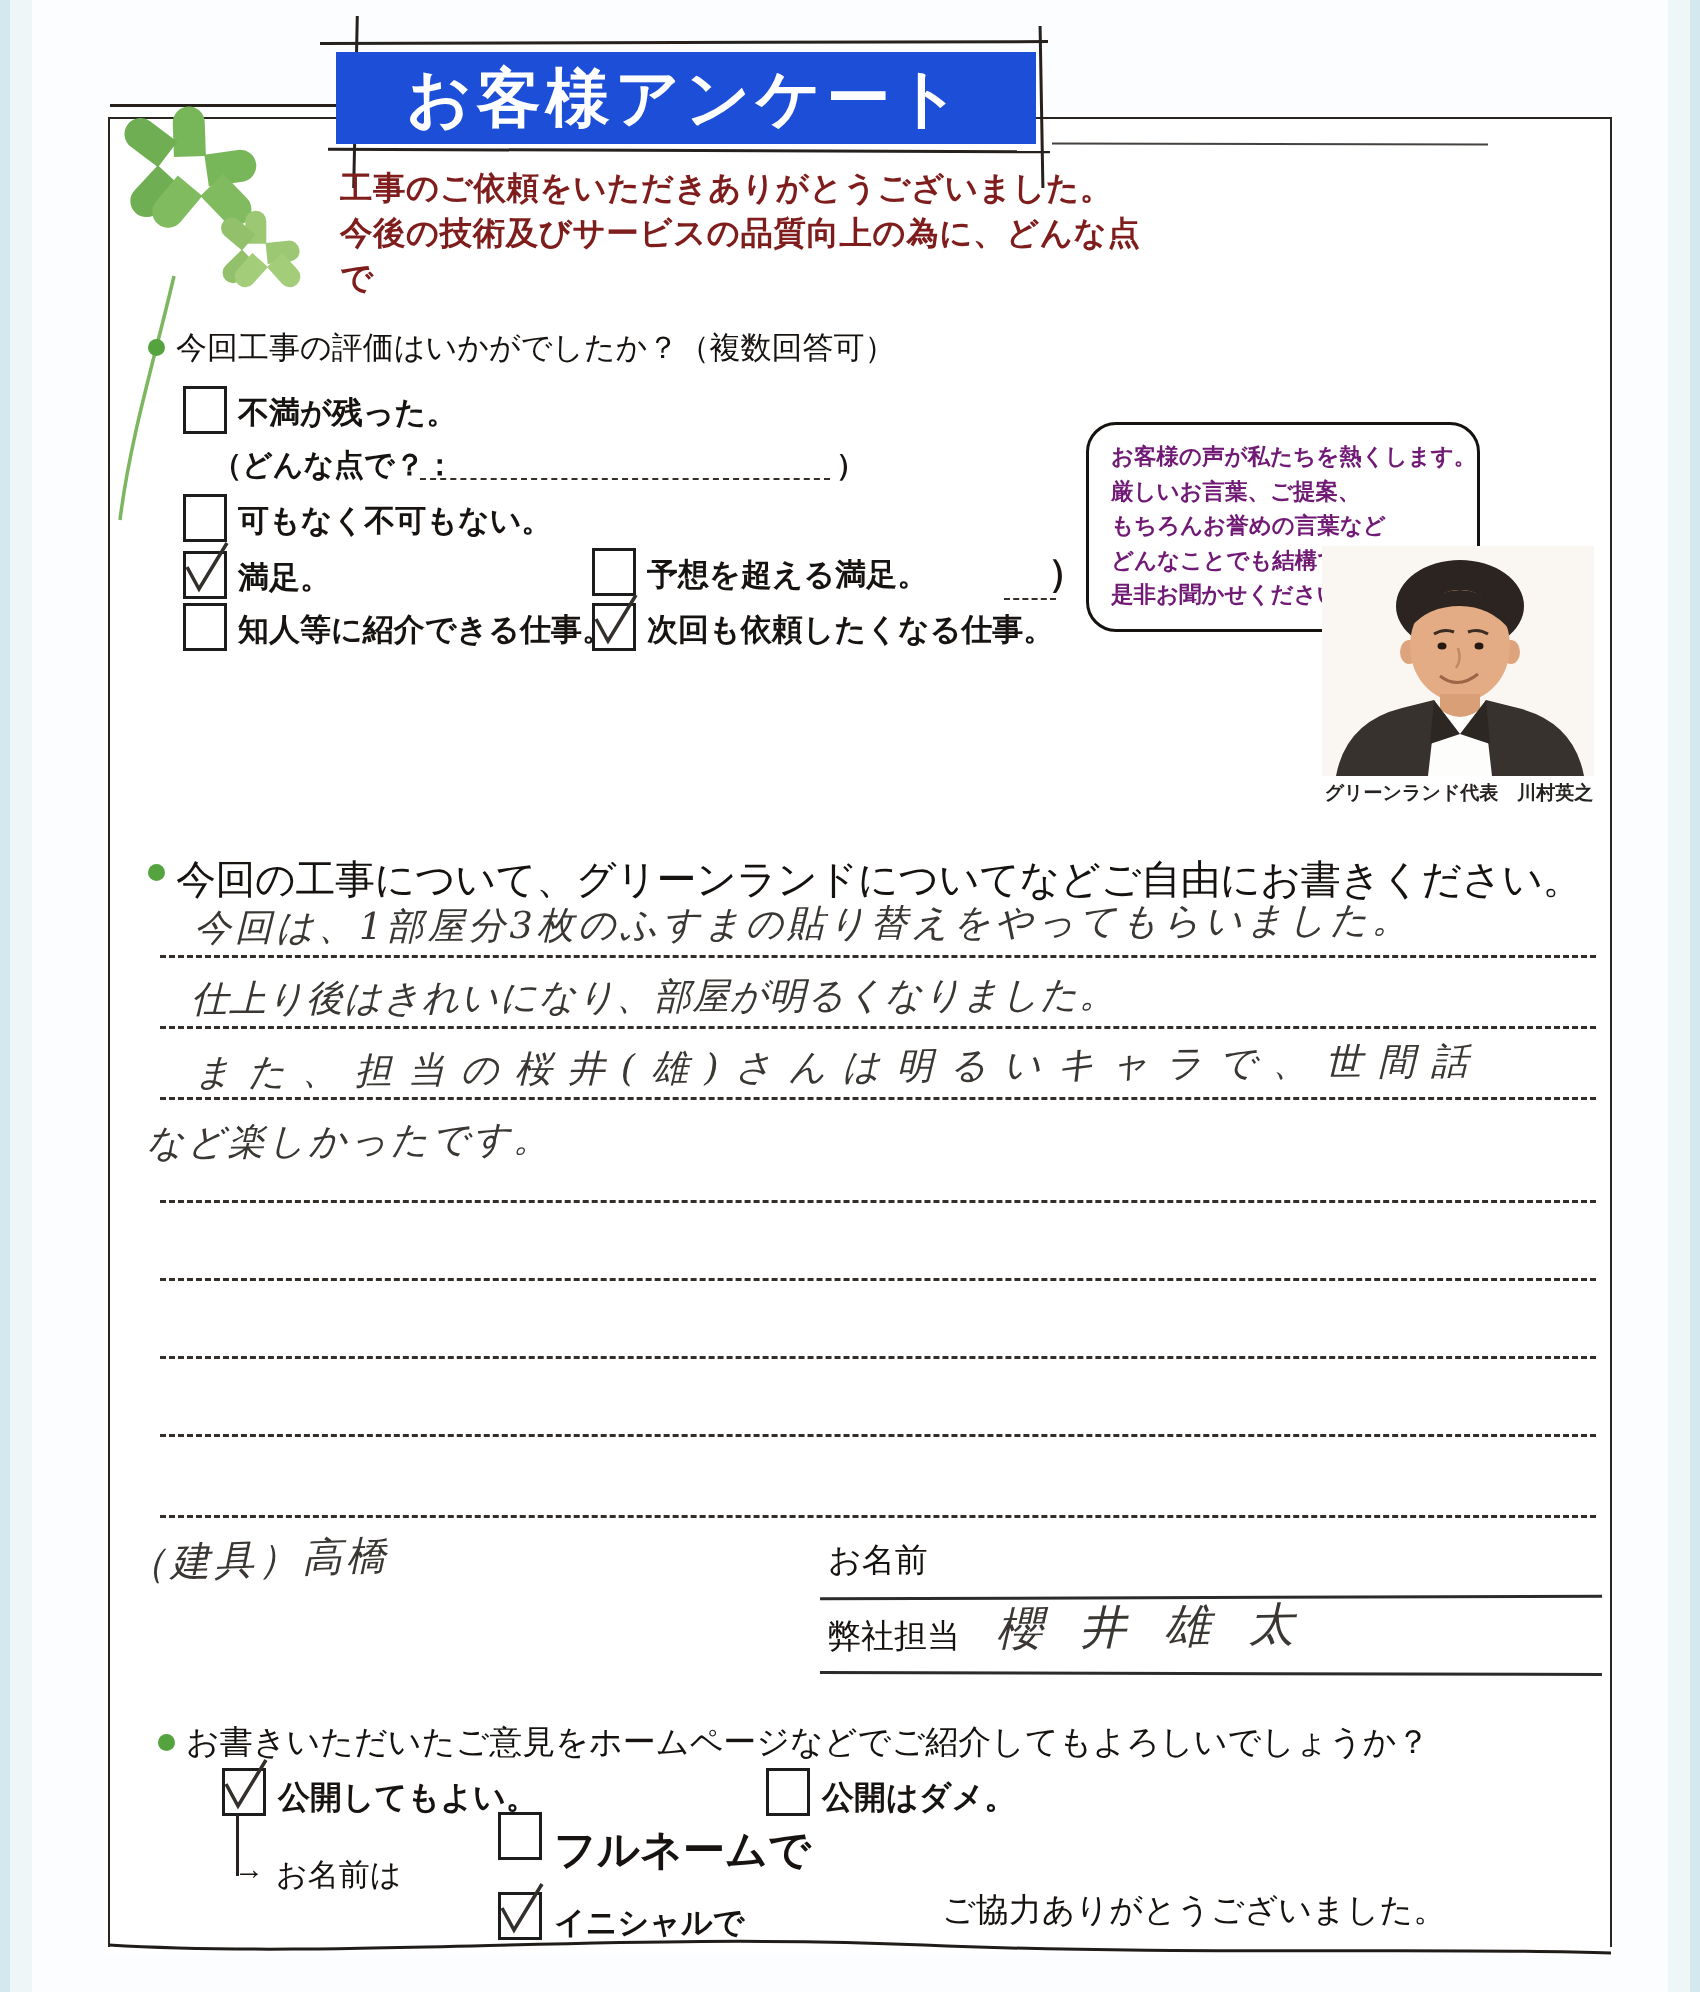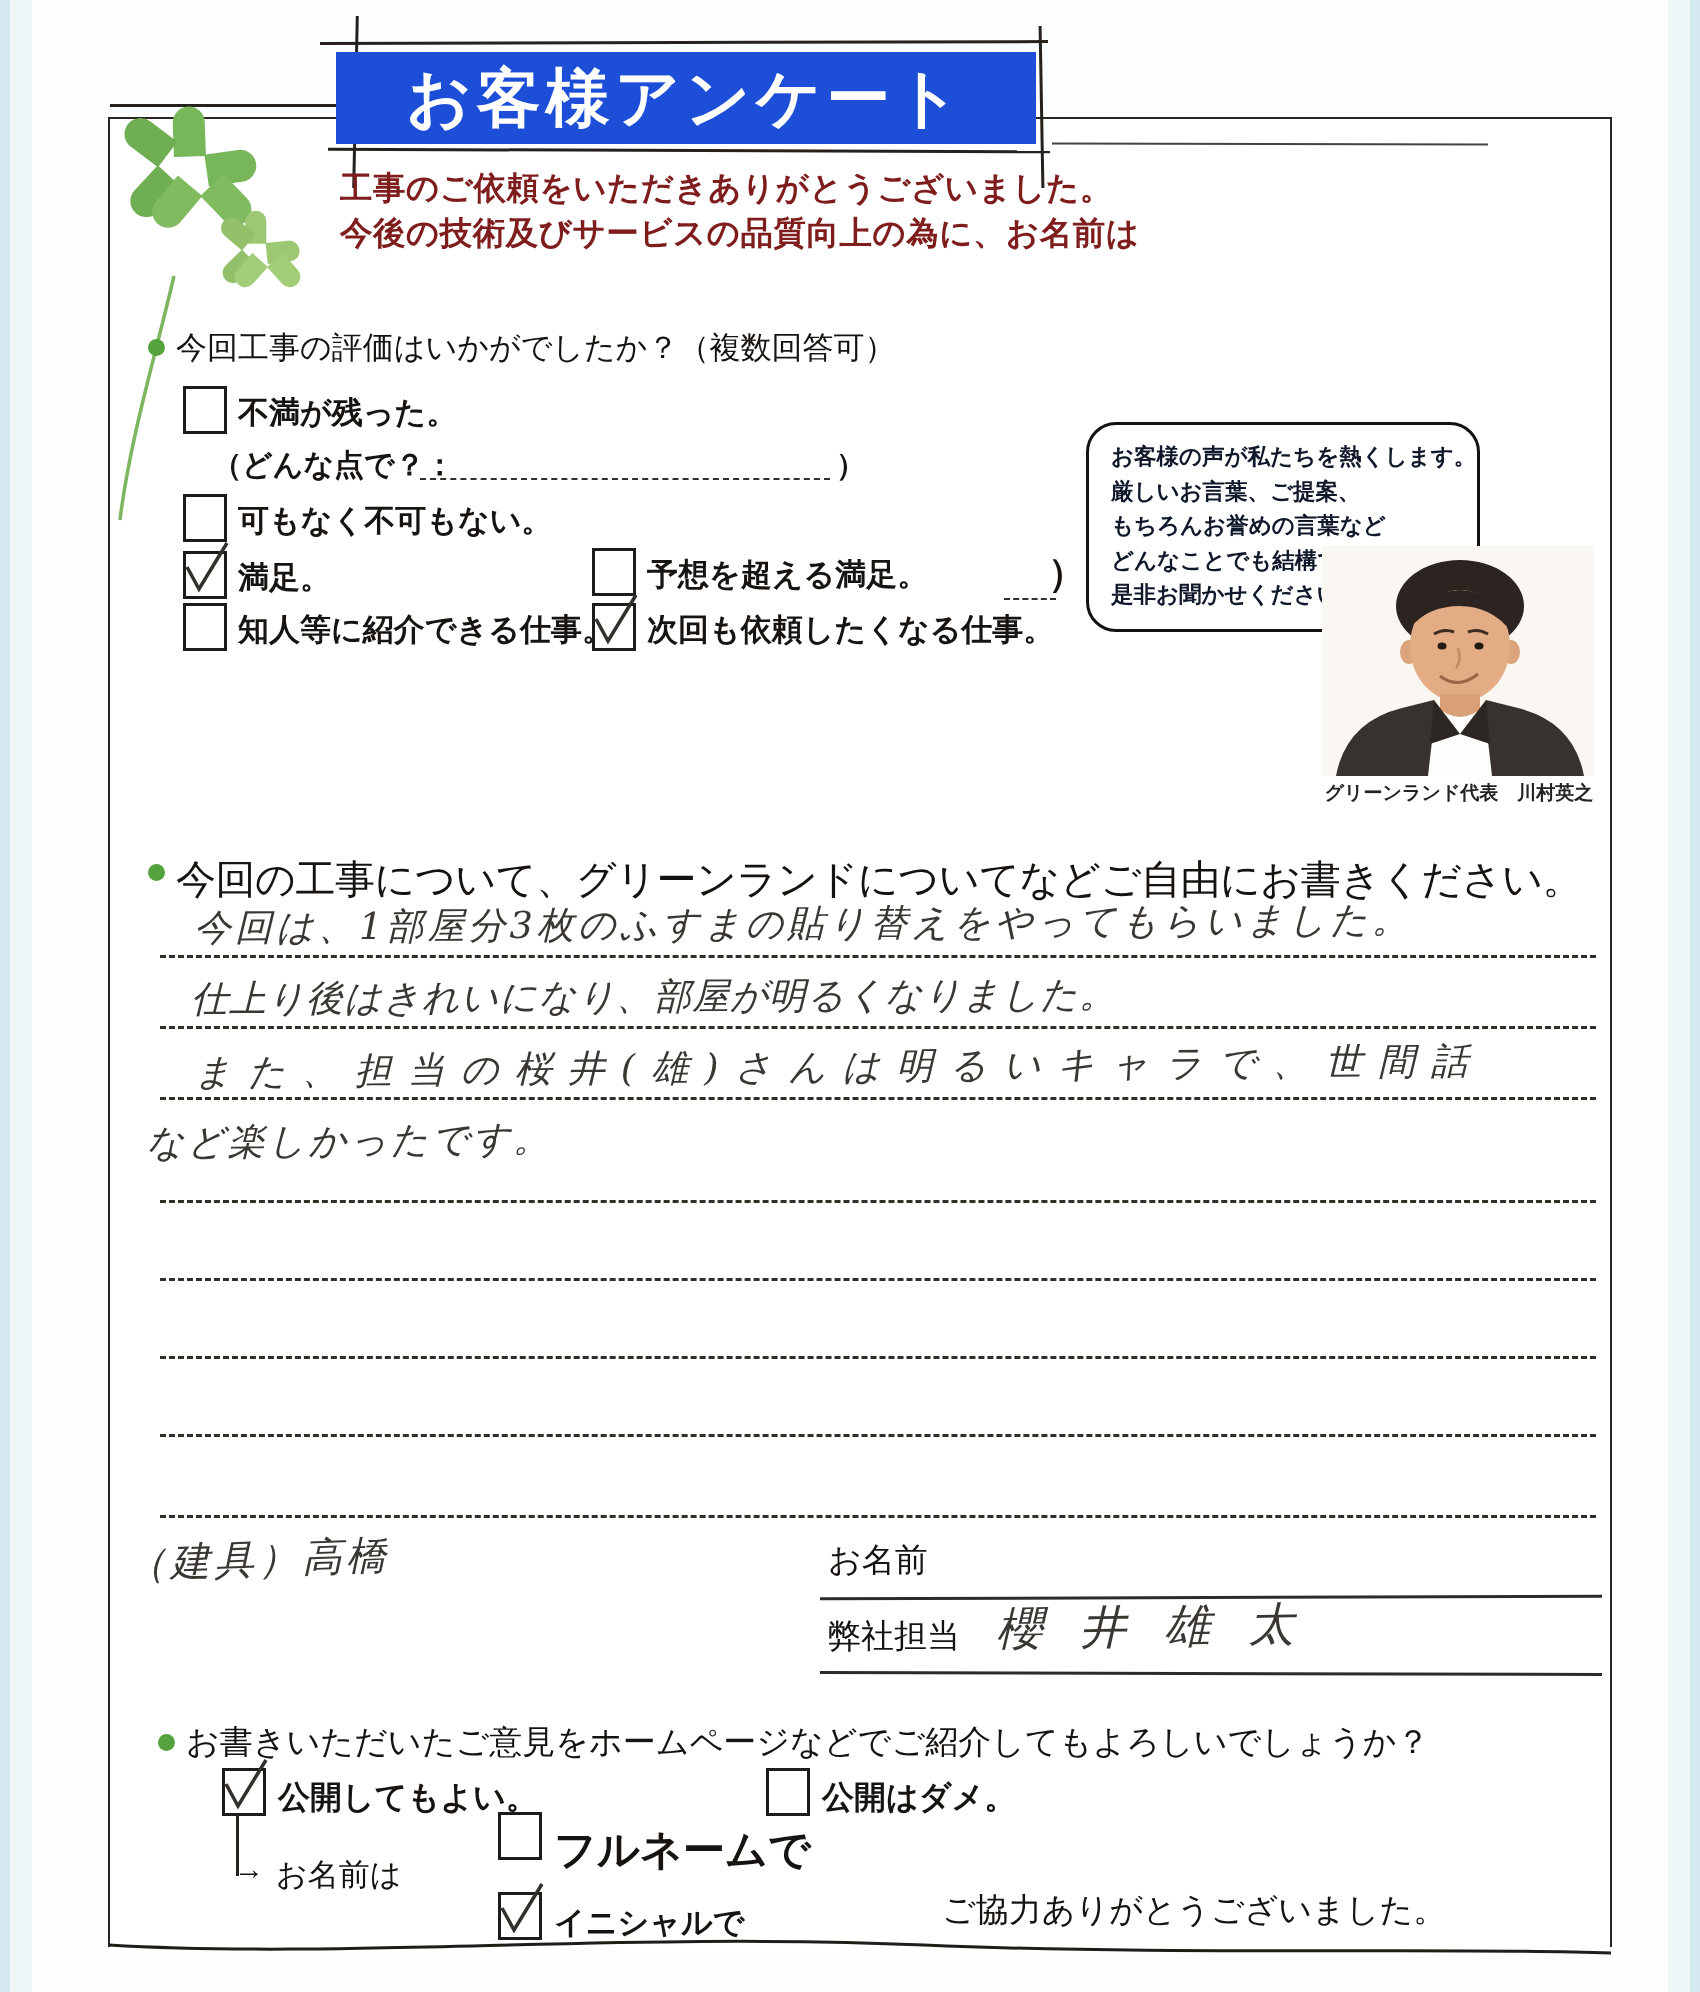--- a/index.html
+++ b/index.html
@@ -15,21 +15,21 @@
   .bullet{position:absolute;width:17px;height:17px;border-radius:50%;background:#55a33e;}
   .qlabel{position:absolute;font-weight:400;color:#16120f;white-space:nowrap;}
   .lbl{position:absolute;font-weight:600;color:#171310;white-space:nowrap;}
   .cb{position:absolute;width:38px;height:42px;border:3.5px solid #1c1c1c;background:#fff;}
   .check{position:absolute;left:-5px;top:-17px;overflow:visible;}
   .dotline{position:absolute;border-bottom:3px dashed #332e28;}
   .dotline.fine{border-bottom:2.5px dashed #332e28;}
   .hw{position:absolute;font-family:"DejaVu Serif",serif;font-style:italic;font-weight:400;color:#3a3733;white-space:nowrap;}
   .uline{position:absolute;border-bottom:3px solid #2b2b2b;}
   #bubble{position:absolute;left:1086px;top:422px;width:394px;height:210px;background:#fff;border:3px solid #15120f;border-radius:30px;padding:15px 0 0 22px;box-sizing:border-box;}
-  #bubble .bl{font-size:22.5px;line-height:34.5px;font-weight:600;color:#0f172a;white-space:nowrap;}
+  #bubble .bl{font-size:22.5px;line-height:34.5px;font-weight:600;color:#701a75;white-space:nowrap;}
   .heart{position:absolute;width:64px;height:60px;}
   .heart::before,.heart::after{content:"";position:absolute;top:0;width:32px;height:50px;border-radius:32px 32px 0 0;background:var(--c,#78b65a);}
   .heart::before{left:1px;transform:rotate(-42deg);transform-origin:100% 100%;}
   .heart::after{left:31px;transform:rotate(42deg);transform-origin:0% 100%;}
   .heart.sm{width:42px;height:40px;}
   .heart.sm::before,.heart.sm::after{width:21px;height:33px;border-radius:21px 21px 0 0;}
   .heart.sm::before{left:0;}
   .heart.sm::after{left:20px;}
   #photo{position:absolute;left:1322px;top:546px;width:272px;height:230px;}
   #caption{position:absolute;left:1316px;top:780px;width:286px;text-align:center;font-size:19px;font-weight:600;color:#262220;white-space:nowrap;}
@@ -68,21 +68,21 @@
   <path d="M74,8 C56,86 30,170 20,252" stroke="#7cb65f" stroke-width="3.5" fill="none"></path>
 </svg>
 <div class="abs" style="left:208px;top:214px;width:100px;height:100px;">
   <div class="heart sm" style="--c:#9cc873;left:46px;top:0;transform:rotate(42deg);"></div>
   <div class="heart sm" style="--c:#93c16b;left:0;top:16px;transform:rotate(-92deg);"></div>
   <div class="heart sm" style="--c:#a3cd79;left:38px;top:46px;transform:rotate(180deg);"></div>
 </div>
 
 <div class="abs" style="left:340px;top:166px;width:820px;">
   <div class="intro-line">工事のご依頼をいただきありがとうございました。</div>
-  <div class="intro-line">今後の技術及びサービスの品質向上の為に、お名前は</div>
+  <div class="intro-line">今後の技術及びサービスの品質向上の為に、どんな点で</div>
 </div>
 
 <div class="bullet" style="left:148px;top:339px;"></div>
 <div class="qlabel" style="left:176px;top:327px;font-size:31px;">今回工事の評価はいかがでしたか？（複数回答可）</div>
 
 <div class="cb" style="left:183px;top:386px;"></div>
 <div class="lbl" style="left:238px;top:392px;font-size:31px;">不満が残った。</div>
 
 <div class="lbl" style="left:212px;top:445px;font-size:30px;">（どんな点で？：</div>
 <div class="dotline fine" style="left:420px;top:448px;width:410px;height:30px;"></div>

